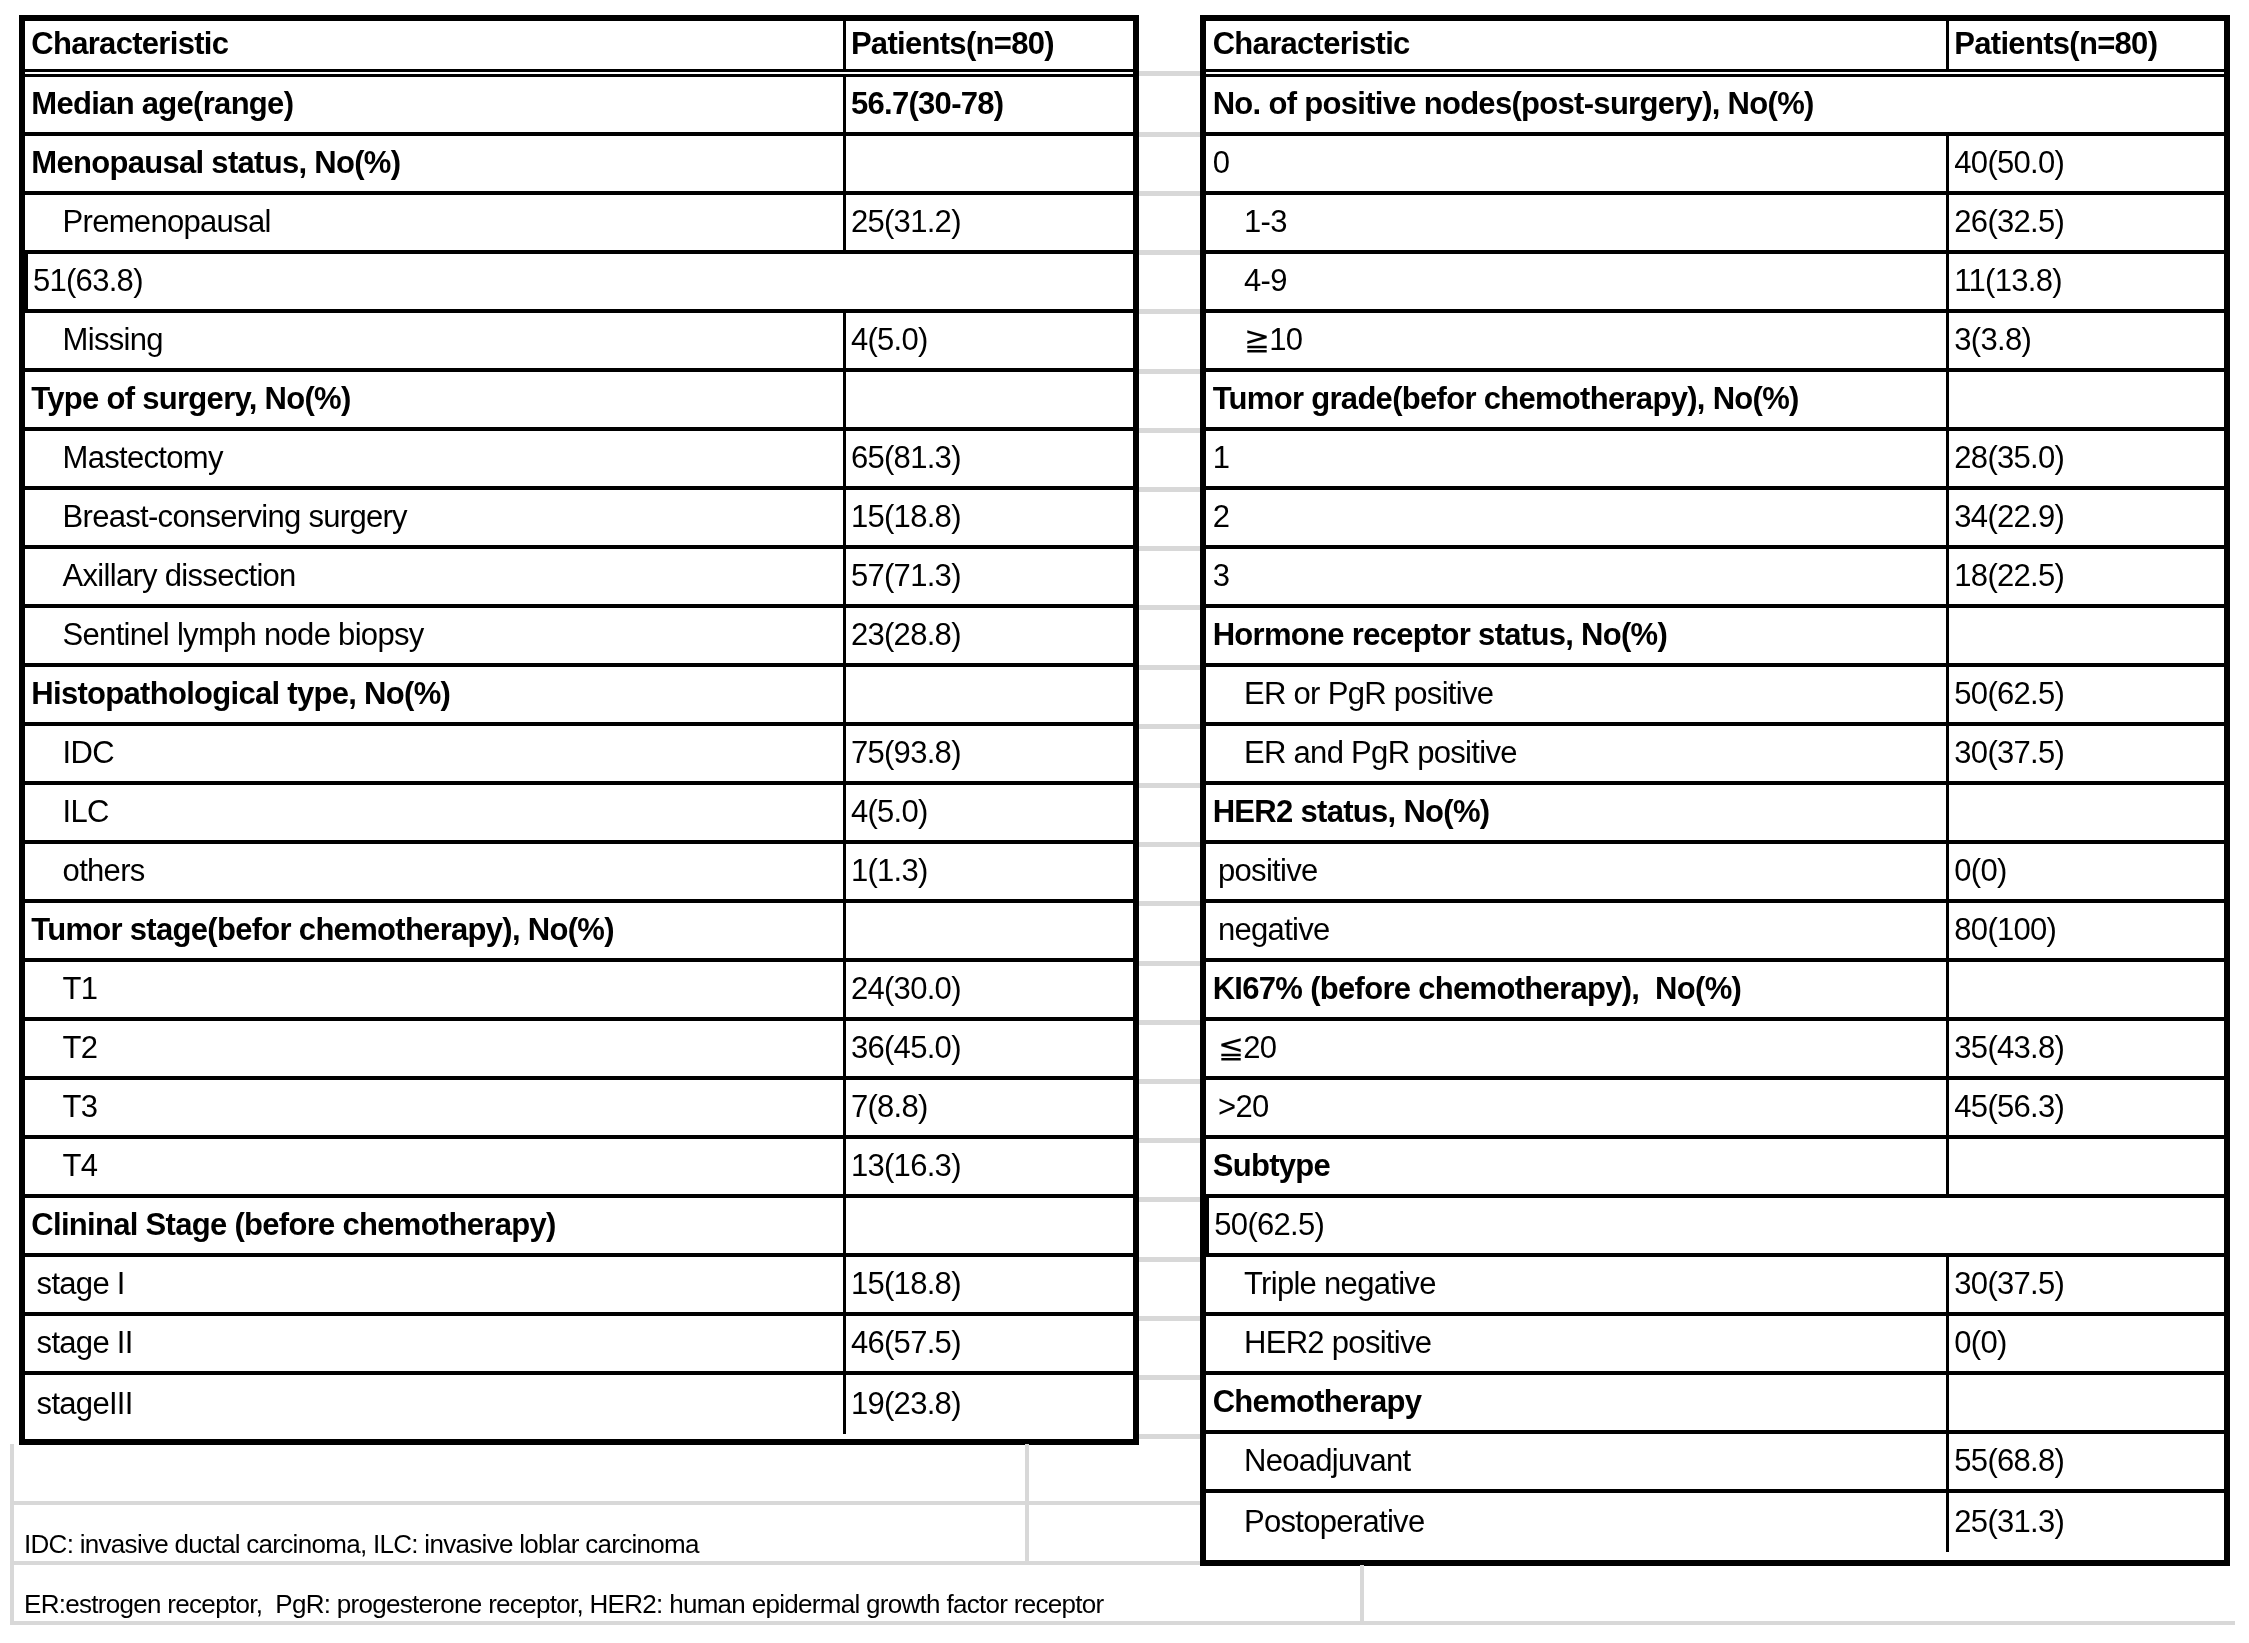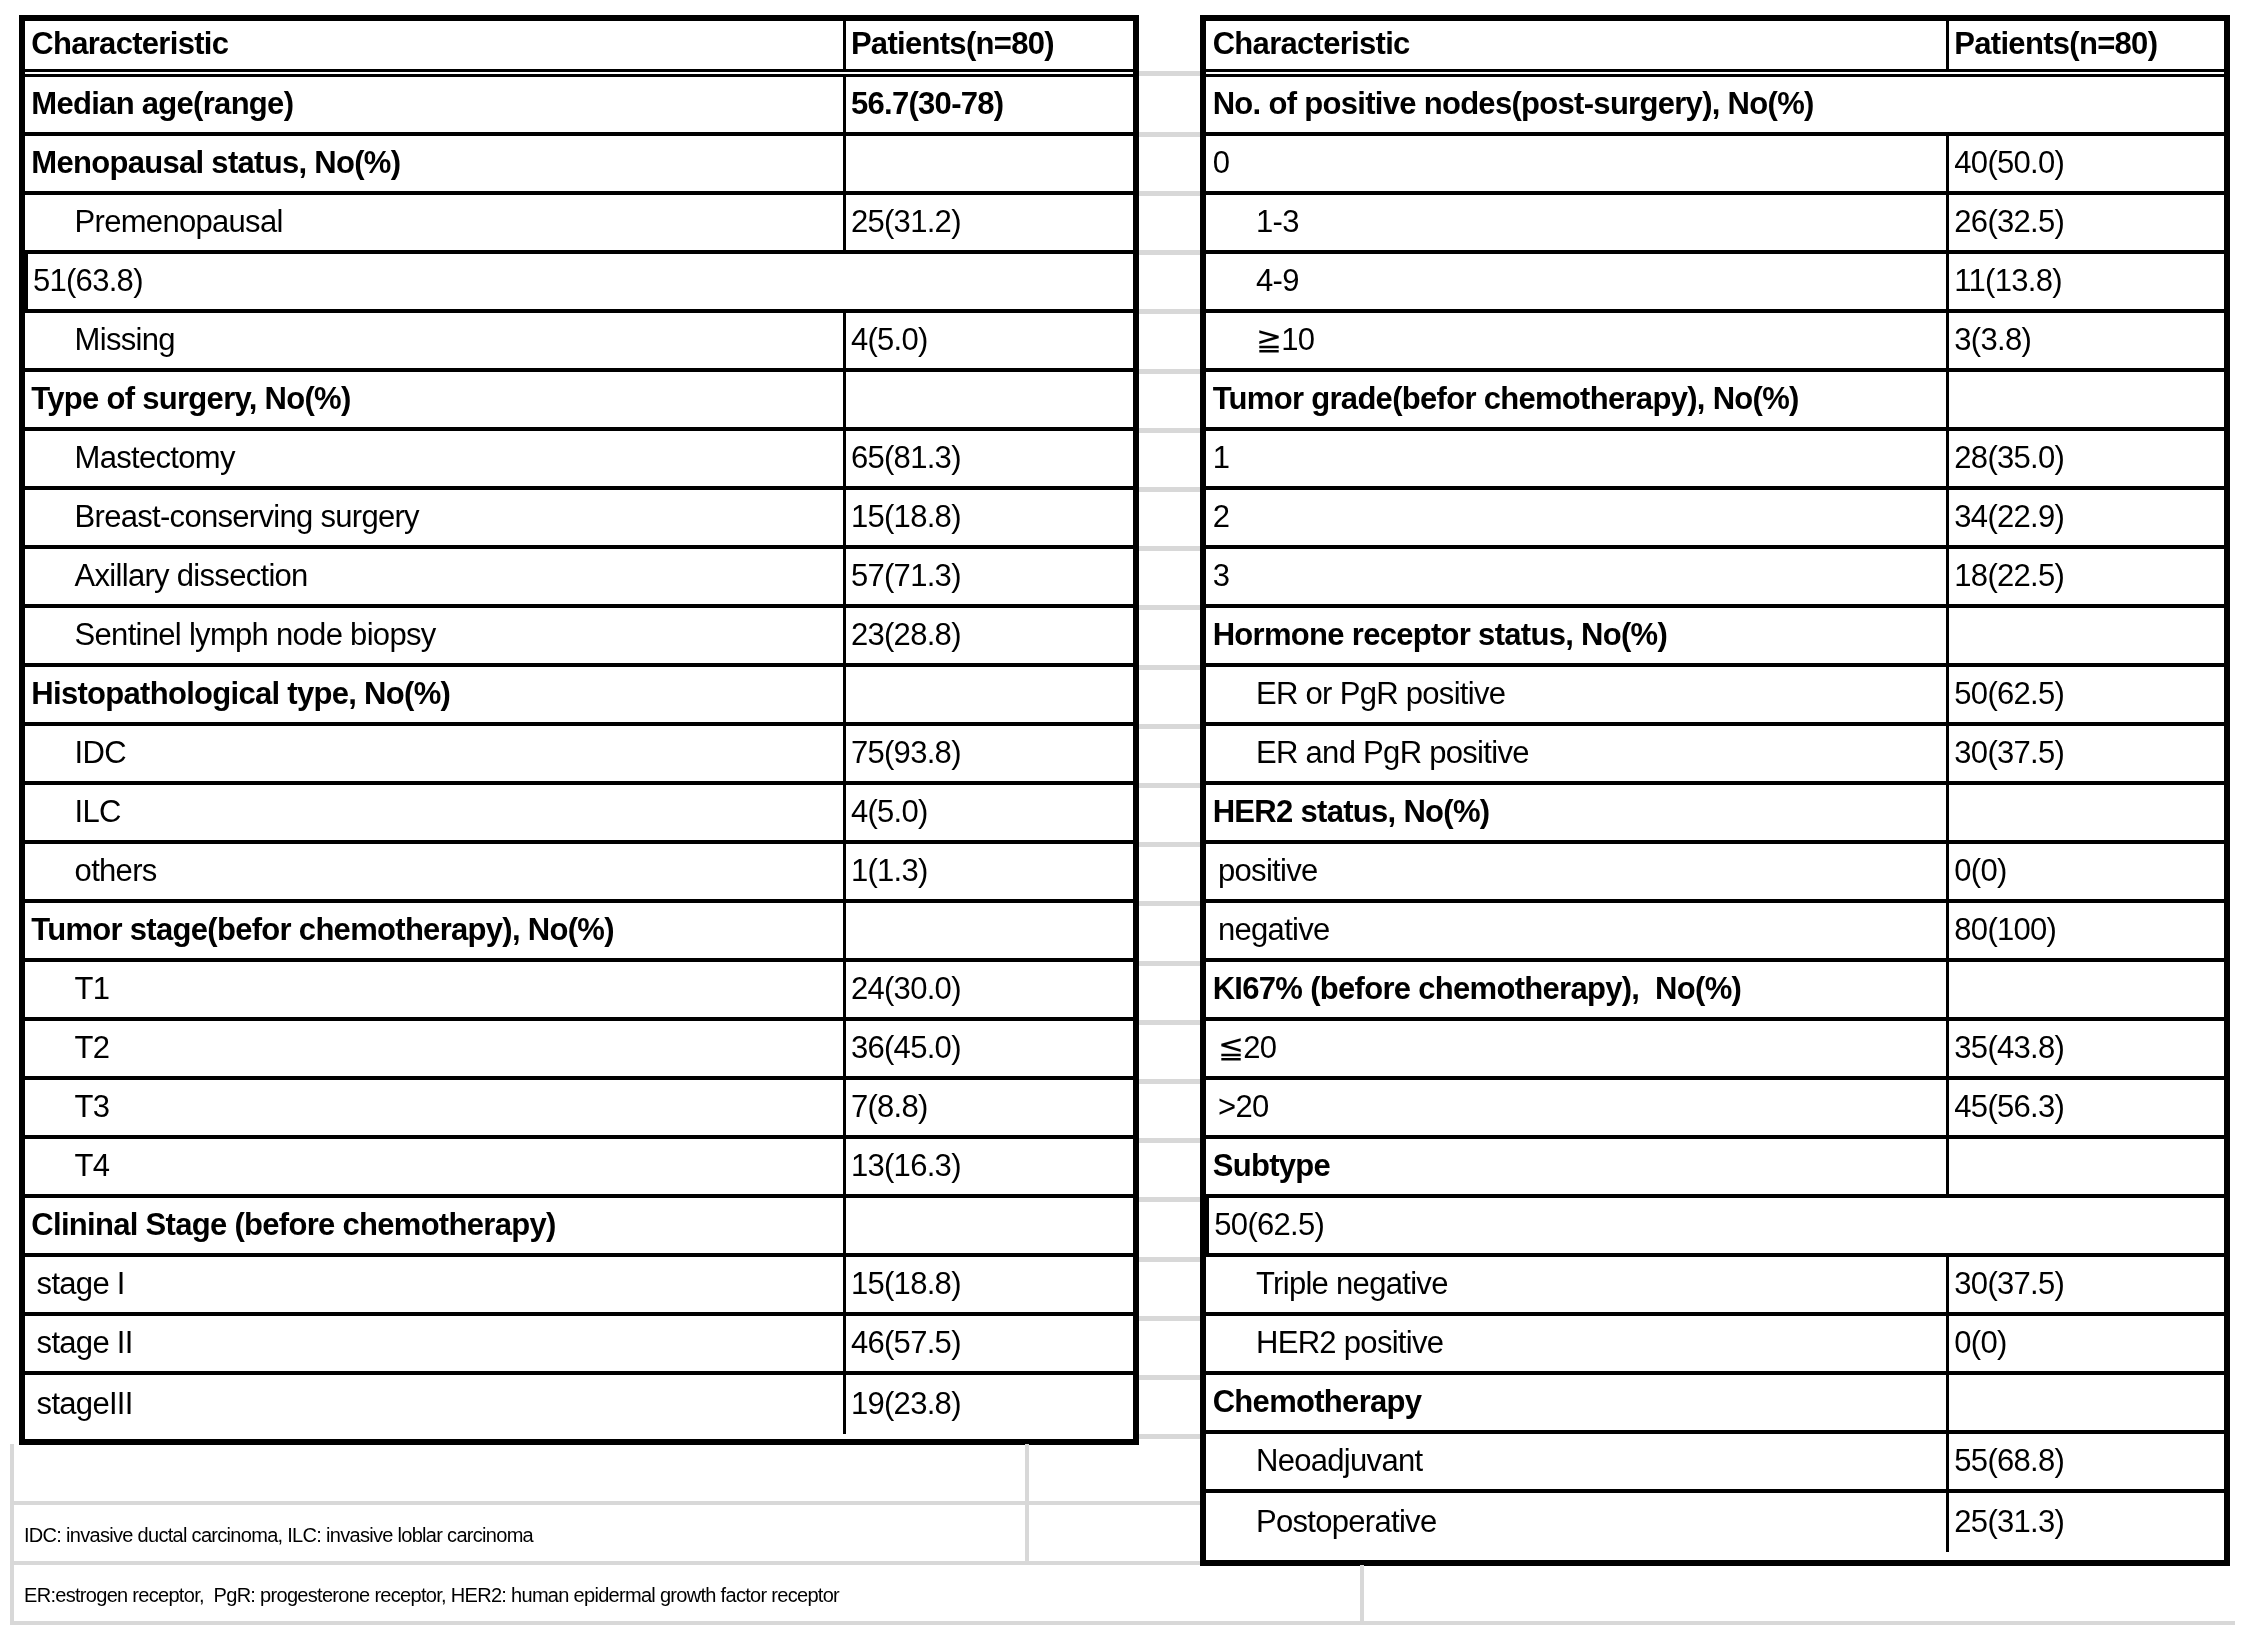--- a/index.html
+++ b/index.html
@@ -17,24 +17,24 @@
   .cell{display:flex;align-items:center;font-size:31px;line-height:1.05;letter-spacing:-0.7px;white-space:pre;overflow:hidden;}
   .label-cell{flex:0 0 auto;}
   #left-table .label-cell{width:818px;}
   #right-table .label-cell{width:740px;}
   .row.merged .label-cell{width:100%;flex:1 1 auto;}
   .value-cell{flex:1 1 auto;border-left:3.3px solid #000;padding-left:5.3px;}
   .thead .cell{font-weight:700;}
   .row.bold .cell{font-weight:700;}
   .indent-0{padding-left:6.7px;}
   .indent-1{padding-left:12px;}
-  .indent-2{padding-left:50px;}
+  .indent-2{padding-left:38px;}
   .thead .label-cell{padding-left:6.7px;}
   .footnote{position:absolute;height:60px;display:flex;align-items:center;
-    font-size:20px;letter-spacing:-0.7px;white-space:pre;}
+    font-size:26px;letter-spacing:-0.7px;white-space:pre;margin-top:9px;}
   #footnote-idc{left:24px;top:1505px;}
   #footnote-er{left:24px;top:1565px;}
   .gridline{position:absolute;background:#d8d8d8;}
 </style>
 </head>
 <body>
 
 <div id="canvas">
 
   <div class="table" id="left-table">

